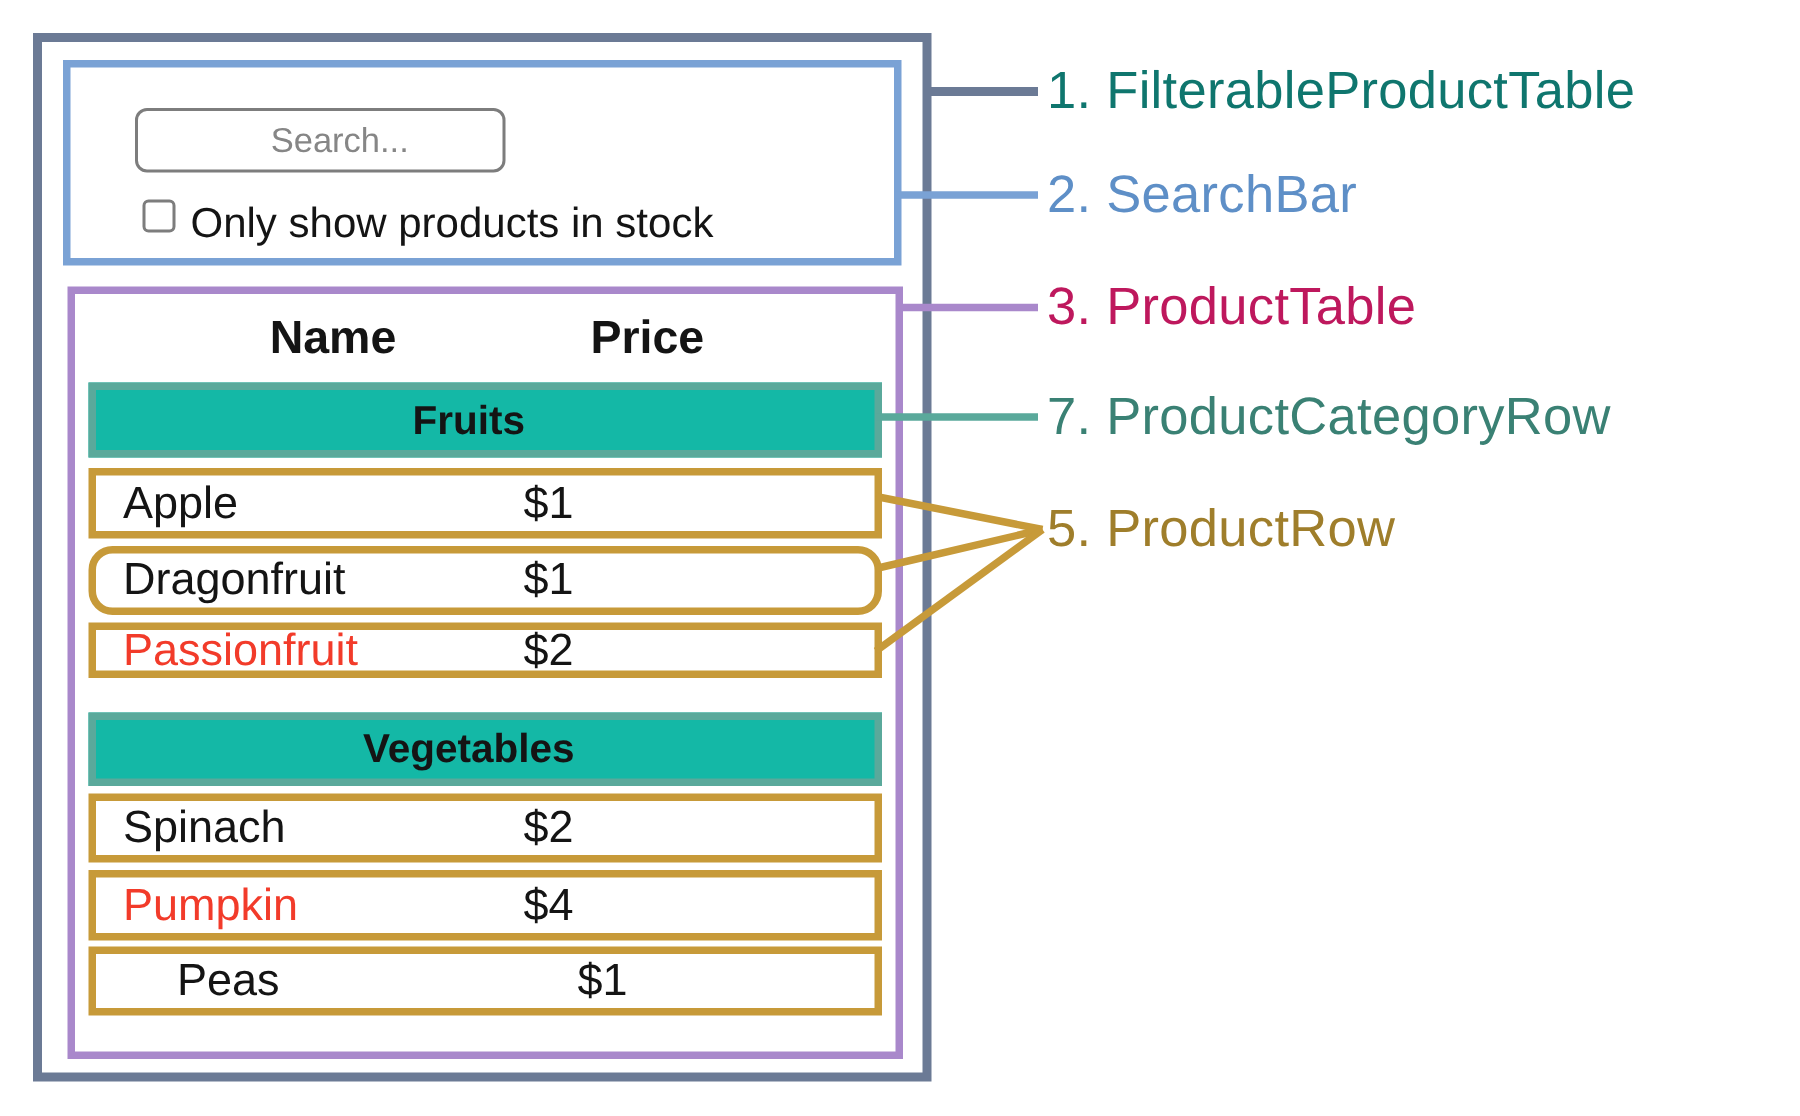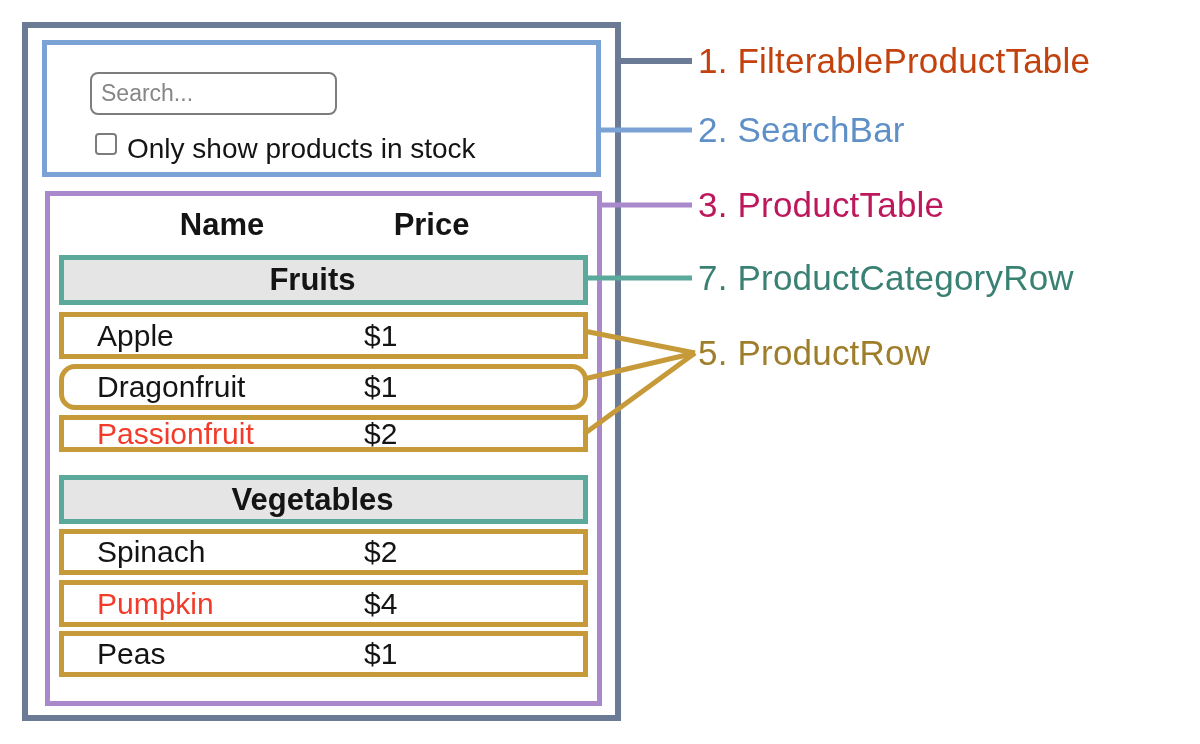--- a/index.html
+++ b/index.html
@@ -13,21 +13,21 @@
     border:6px solid var(--slate);box-sizing:border-box;background:#ffffff;
   }
   .searchbar{
     position:absolute;left:14px;top:12px;width:559px;height:137px;
     border:5px solid var(--blue);box-sizing:border-box;
   }
   .search-input{
     position:absolute;left:43px;top:27px;width:247px;height:43px;
     border:2px solid var(--graybd);border-radius:8px;box-sizing:border-box;
     font-family:"Liberation Sans",sans-serif;font-size:23px;color:#555;
-    padding:0 0 0 9px;outline:none;background:#ffffff;
+    padding:0 0 0 26px;outline:none;background:#ffffff;text-align:center;
   }
   .search-input::placeholder{color:var(--placeholder);opacity:1;}
   .check-row{
     position:absolute;left:48px;top:88px;height:28px;
     display:flex;align-items:flex-start;
   }
   .checkbox{
     width:22px;height:22px;border:2px solid var(--graybd);border-radius:4px;
     box-sizing:border-box;background:#ffffff;flex:0 0 auto;
   }
@@ -39,31 +39,31 @@
     border:5px solid var(--purple);box-sizing:border-box;
   }
   .thead{
     position:absolute;left:9px;top:11px;width:529px;height:30px;
     font-weight:bold;font-size:31px;color:#141414;white-space:nowrap;
   }
   .th-name{display:inline-block;width:326px;text-align:center;}
   .th-price{display:inline-block;text-align:left;}
   .cat{
     position:absolute;left:9px;width:529px;box-sizing:border-box;
-    border:5px solid var(--teal);background:#e5e5e5;
+    border:5px solid var(--teal);background:#14b8a6;
     display:flex;align-items:center;justify-content:center;
-    font-weight:bold;font-size:31px;color:#141414;padding-right:22px;
+    font-weight:bold;font-size:27px;color:#141414;padding-right:22px;
   }
   .row{
     position:absolute;left:9px;width:529px;box-sizing:border-box;
     border:5px solid var(--gold);background:#ffffff;
     display:flex;align-items:center;
     font-size:30px;color:#141414;white-space:nowrap;
   }
-  .cname{padding-left:33px;width:267px;flex:0 0 auto;}
+  .cname{padding-left:18px;width:267px;flex:0 0 auto;}
   .cprice{flex:1 1 auto;}
   
   .connectors{position:absolute;left:0;top:0;z-index:5;pointer-events:none;}
   .ln-slate{stroke:var(--slate);stroke-width:6;}
   .ln-blue{stroke:var(--blue);stroke-width:5;}
   .ln-purple{stroke:var(--purple);stroke-width:5;}
   .ln-teal{stroke:var(--teal);stroke-width:5;}
   .ln-gold{stroke:var(--gold);stroke-width:5;fill:none;}
   
   .legend-item{
@@ -115,35 +115,35 @@
 
       <div class="row" style="top:333px;height:46px;">
         <span class="cname" style="color: rgb(20, 20, 20);">Spinach</span>
         <span class="cprice">$2</span>
       </div>
       <div class="row" style="top:384px;height:47px;">
         <span class="cname" style="color: rgb(242, 59, 42);">Pumpkin</span>
         <span class="cprice">$4</span>
       </div>
       <div class="row" style="top:435px;height:46px;">
-        <span class="cname" style="color: rgb(20, 20, 20);">Peas</span>
+        <span class="cname" style="color: rgb(20, 20, 20); margin-left: 36px;">Peas</span>
         <span class="cprice">$1</span>
       </div>
     </div>
   </div>
 
   <svg class="connectors" width="1200" height="744" viewBox="0 0 1200 744">
     <line class="ln-slate" x1="616" y1="61" x2="692" y2="61"></line>
     <line class="ln-blue" x1="597" y1="130" x2="692" y2="130"></line>
     <line class="ln-purple" x1="598" y1="205" x2="692" y2="205"></line>
     <line class="ln-teal" x1="584" y1="278" x2="692" y2="278"></line>
     <line class="ln-gold" x1="584" y1="331" x2="695" y2="353"></line>
     <line class="ln-gold" x1="584" y1="379" x2="695" y2="353"></line>
     <line class="ln-gold" x1="584" y1="434" x2="695" y2="353"></line>
   </svg>
 
-  <div class="legend-item" style="top: 61px; color: #c2410c;">1. FilterableProductTable</div>
+  <div class="legend-item" style="top: 61px; color: #0f766e;">1. FilterableProductTable</div>
   <div class="legend-item" style="top: 130px; color: rgb(94, 143, 199);">2. SearchBar</div>
   <div class="legend-item" style="top: 205px; color: #be185d;">3. ProductTable</div>
   <div class="legend-item" style="top: 278px; color: rgb(58, 129, 116);">7. ProductCategoryRow</div>
   <div class="legend-item" style="top: 353px; color: rgb(159, 126, 43);">5. ProductRow</div>
 
 </div>
 
 </body></html>

